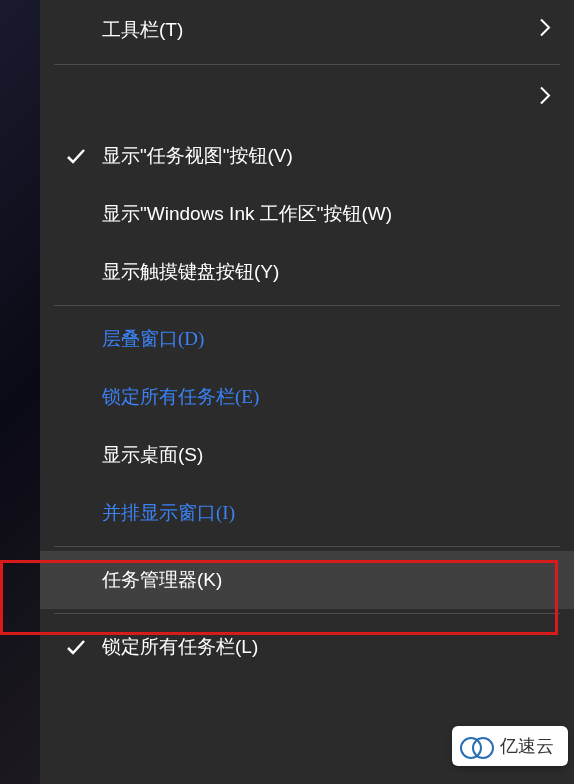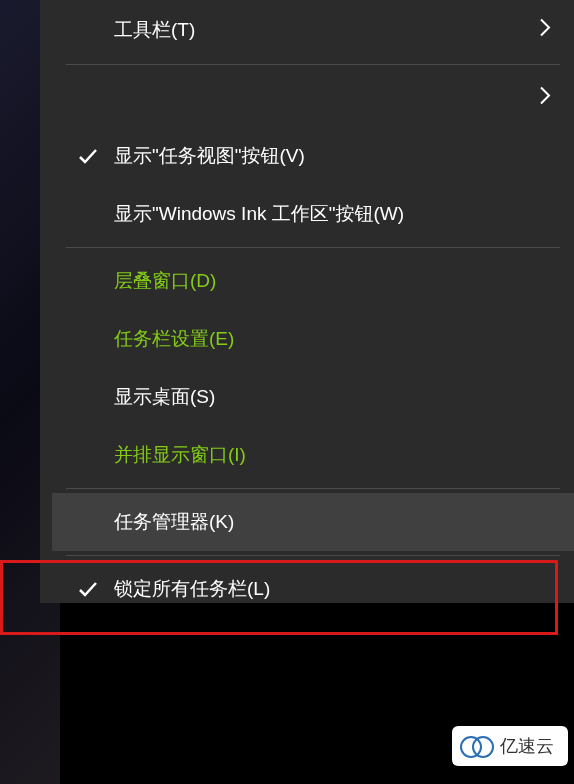--- a/index.html
+++ b/index.html
@@ -21,40 +21,40 @@
       top: 0;
       width: 60px;
       height: 100%;
       background: linear-gradient(135deg, #1a1a2e 0%, #0a0a15 50%, #1e1a20 100%);
     }
     .context-menu {
       position: absolute;
       left: 40px;
       top: 0;
       right: 0;
-      height: 603px;
+      height: 784px;
       background: #2b2b2b;
       color: #fff;
       font-size: 19px;
-      padding-left: 12px;
     }
     .menu-item {
       display: flex;
       align-items: center;
       height: 58px;
       padding-left: 62px;
       padding-right: 30px;
       position: relative;
       cursor: default;
     }
     .menu-item.hovered {
       background: #404040;
     }
     .menu-item.disabled {
-      color: #84cc16;
+      color: #3b82f6;
+      font-family: Liberation Serif, serif;
     }
     .menu-item .icon-slot {
       position: absolute;
       left: 22px;
       width: 28px;
       display: flex;
       align-items: center;
       justify-content: center;
     }
     .separator {
@@ -97,21 +97,21 @@
     .watermark {
       position: absolute;
       right: 6px;
       bottom: 18px;
       background: #fff;
       color: #333;
       font-size: 18px;
       padding: 8px 14px 8px 48px;
       border-radius: 6px;
       display: flex;
-      align-items: center;
+      align-items: flex-end;
       box-shadow: 0 2px 6px rgba(0,0,0,0.3);
     }
     .watermark .logo {
       position: absolute;
       left: 8px;
       width: 34px;
       height: 22px;
     }
     .watermark .logo::before,
     .watermark .logo::after {
@@ -168,29 +168,32 @@
           <polyline points="3,12 8,17 19,5"></polyline>
         </svg>
     </span>
     <span>显示"任务视图"按钮(V)</span>
   </div>
 
   <div class="menu-item">
     <span>显示"Windows Ink 工作区"按钮(W)</span>
   </div>
 
+  <div class="menu-item">
+    <span>显示触摸键盘按钮(Y)</span>
+  </div>
 
   <div class="separator"></div>
 
   <div class="menu-item disabled">
     <span>层叠窗口(D)</span>
   </div>
 
   <div class="menu-item disabled">
-    <span>任务栏设置(E)</span>
+    <span>锁定所有任务栏(E)</span>
   </div>
 
   <div class="menu-item">
     <span>显示桌面(S)</span>
   </div>
 
   <div class="menu-item disabled">
     <span>并排显示窗口(I)</span>
   </div>
 

